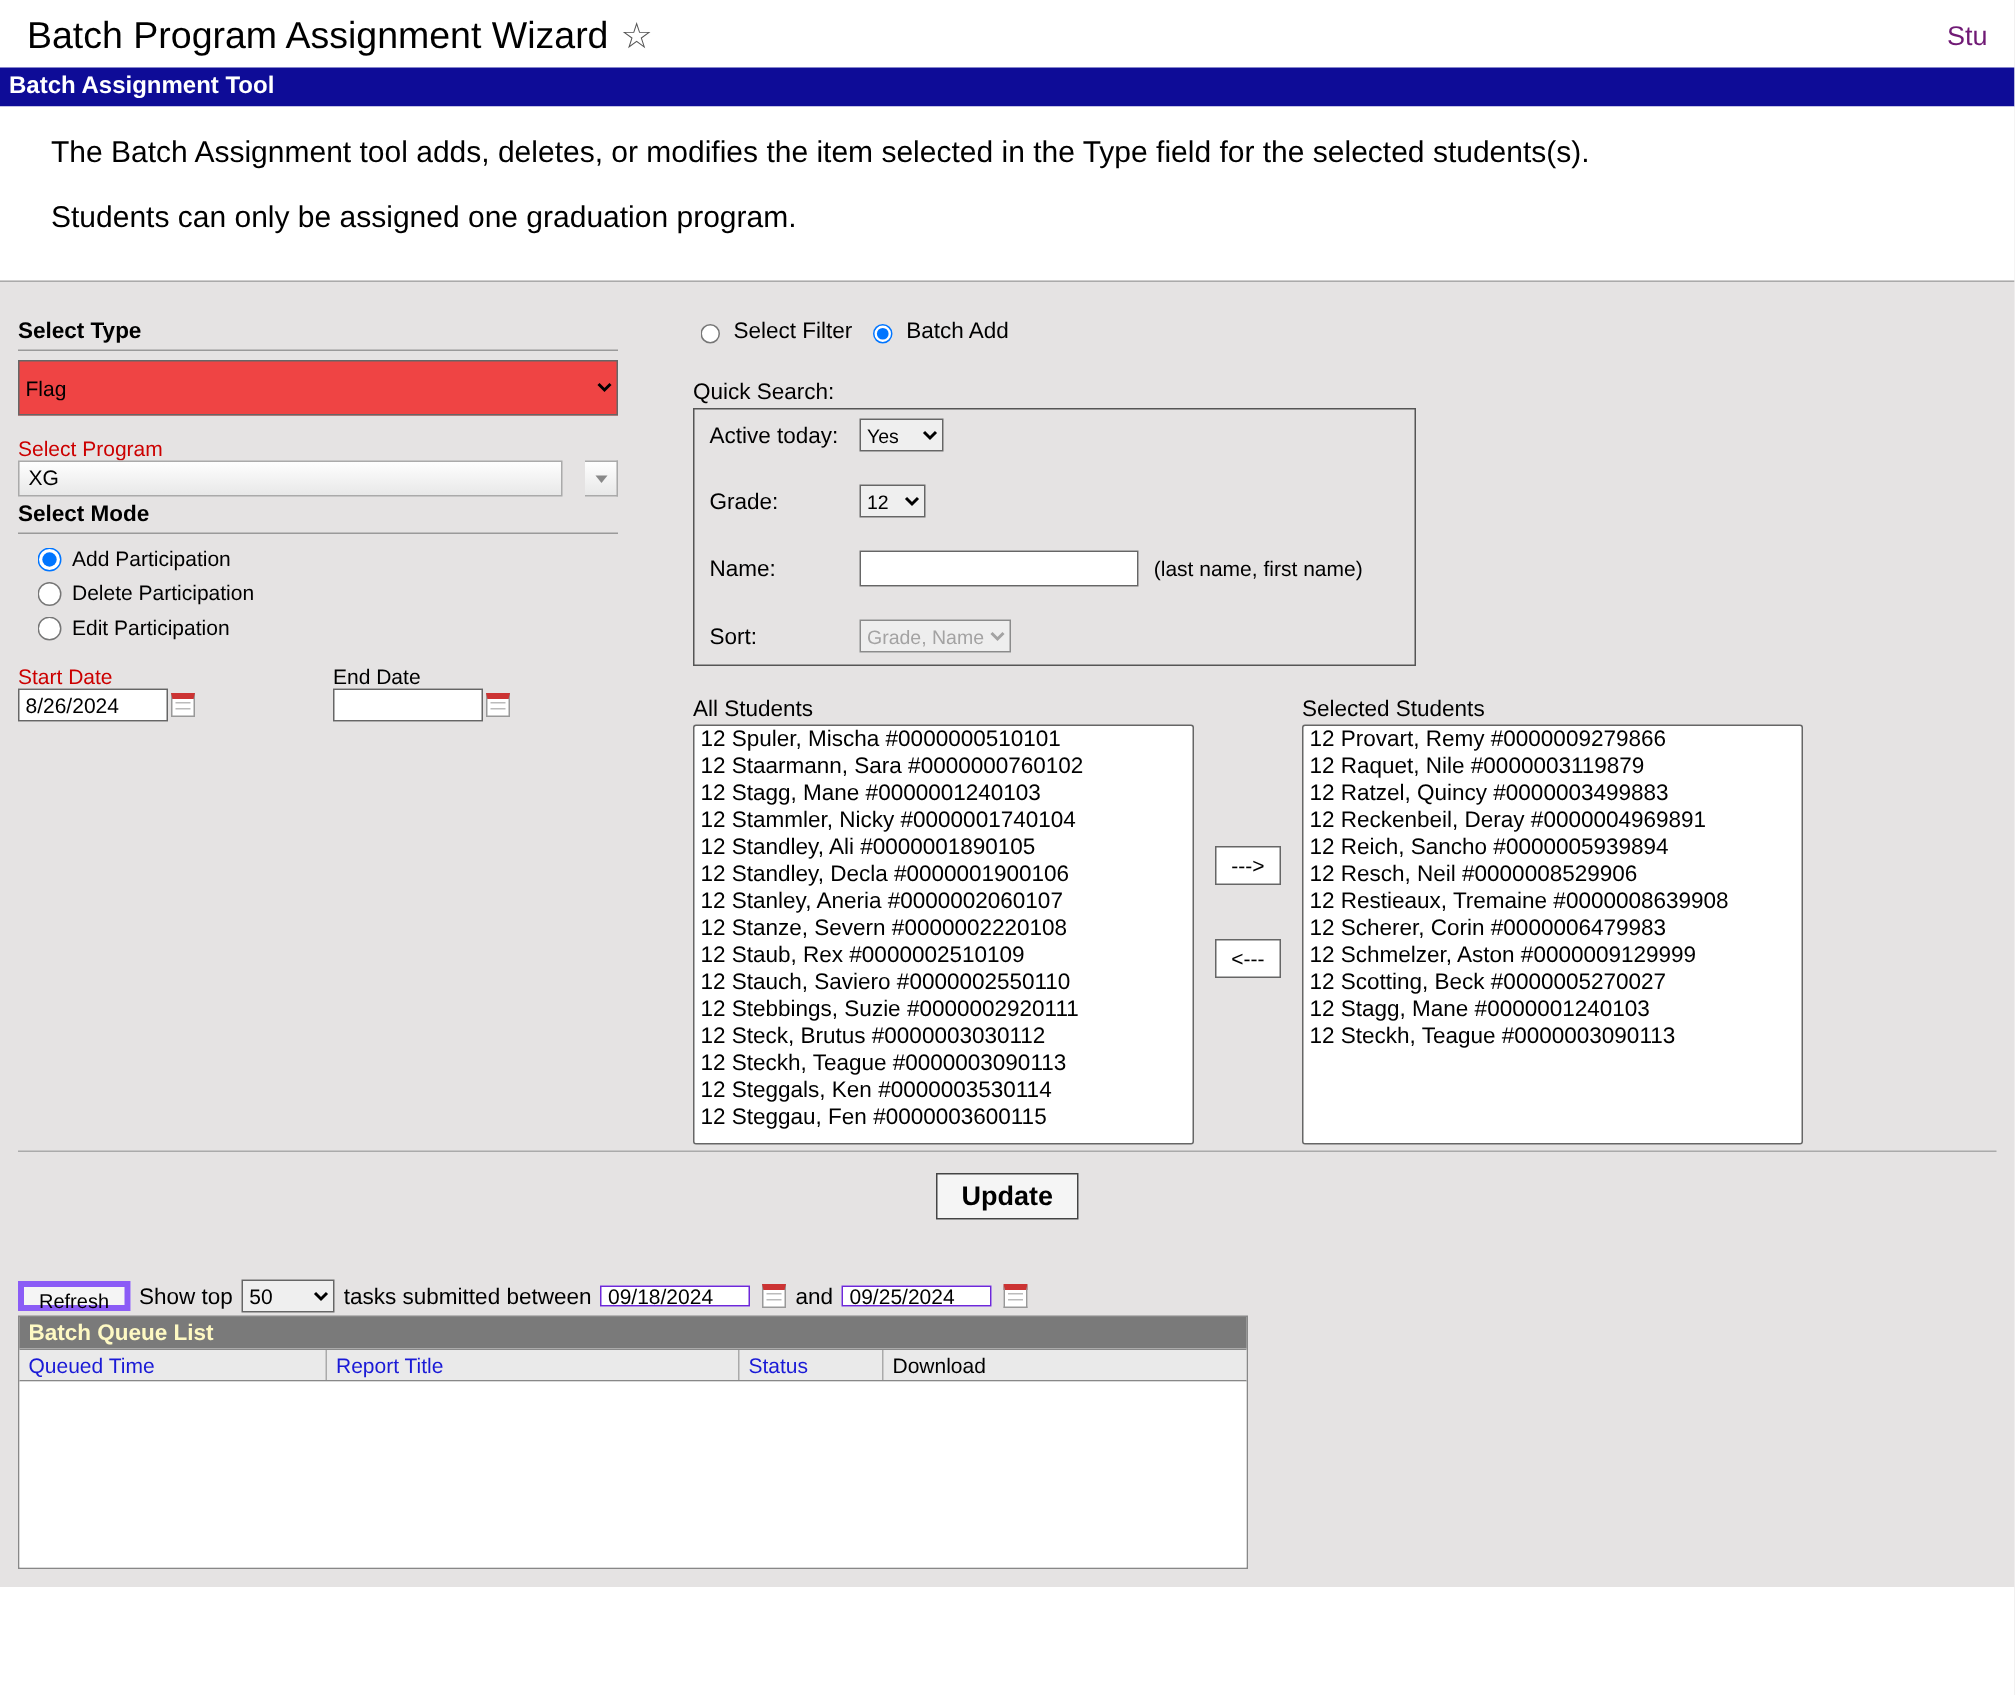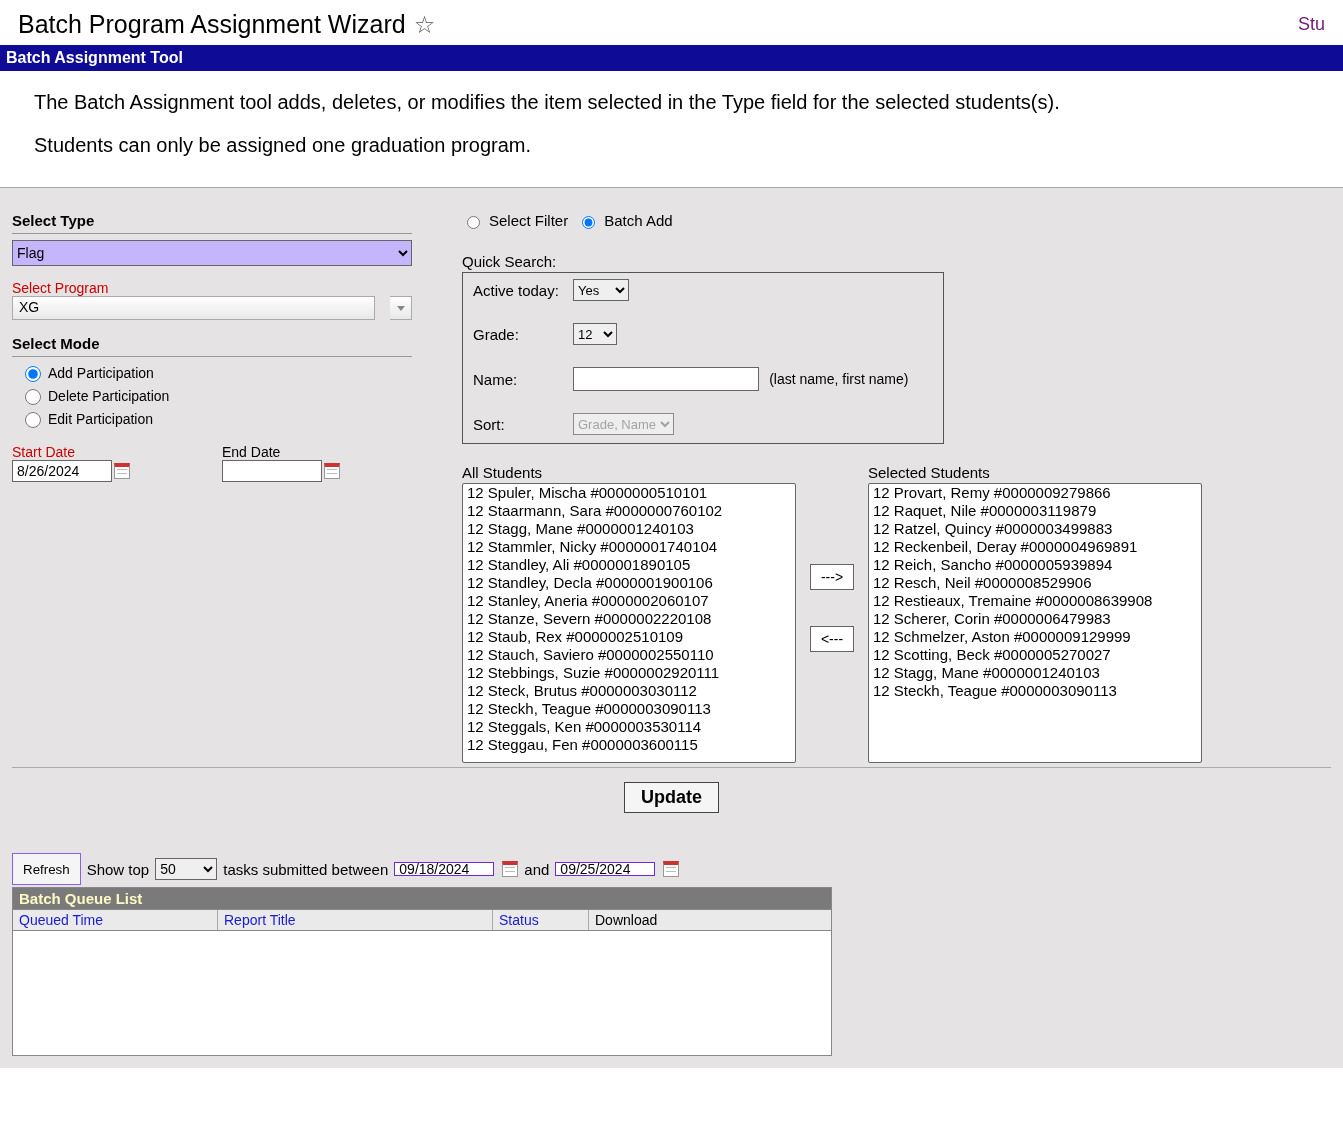--- a/index.html
+++ b/index.html
@@ -66,28 +66,28 @@
     margin-bottom: 4px;
   }
   .red-label { color: #cc0000; font-size: 14px; }
   .hr-thin {
     border: none;
     border-top: 1px solid #9a9a9a;
     margin: 2px 0 6px;
   }
   .type-select {
     width: 100%;
-    height: 26px;
-    font-size: 14px;
-    border: 1px solid #666;
-    background: #c4b5fd;
+    height: 37px;
+    font-size: 14px;
+    border: 1px solid #666;
+    background: #ef4444;
   }
   .program-row {
     display: flex;
-    margin-bottom: 15px;
+    margin-bottom: 3px;
     gap: 15px;
   }
   .program-input {
     flex: 1;
     height: 24px;
     border: 1px solid #aaa;
     background: linear-gradient(#fefefe, #e8e8e8);
     padding: 2px 6px;
     font-size: 14px;
   }
@@ -235,23 +235,23 @@
     cursor: pointer;
   }
   .refresh-row {
     display: flex;
     align-items: center;
     gap: 6px;
     font-size: 15px;
     margin-bottom: 2px;
   }
   .refresh-btn {
-    height: 32px;
+    height: 20px;
     padding: 2px 10px;
-    border: 1px solid #8b5cf6;
+    border: 4px solid #8b5cf6;
     background: #f5f5f5;
     cursor: pointer;
   }
   .showtop-select { height: 22px; border: 1px solid #666; width: 62px; font-size: 14px; }
   .date-narrow { width: 100px; height: 14px; border: 1px solid #6d28d9; padding: 2px 4px; font-size: 14px; }
   .queue-table {
     width: 820px;
     border: 1px solid #888;
   }
   .queue-title {

